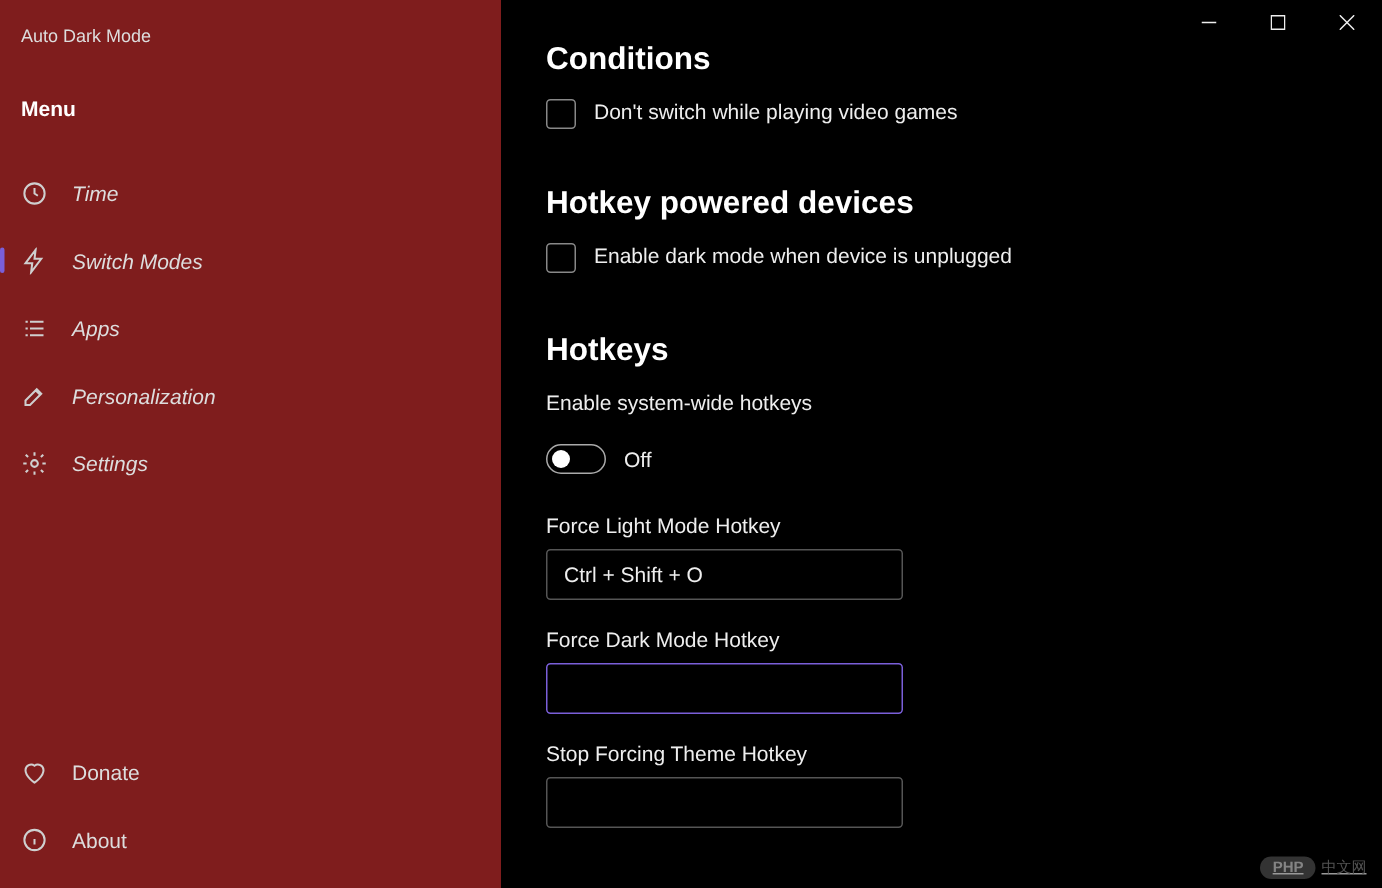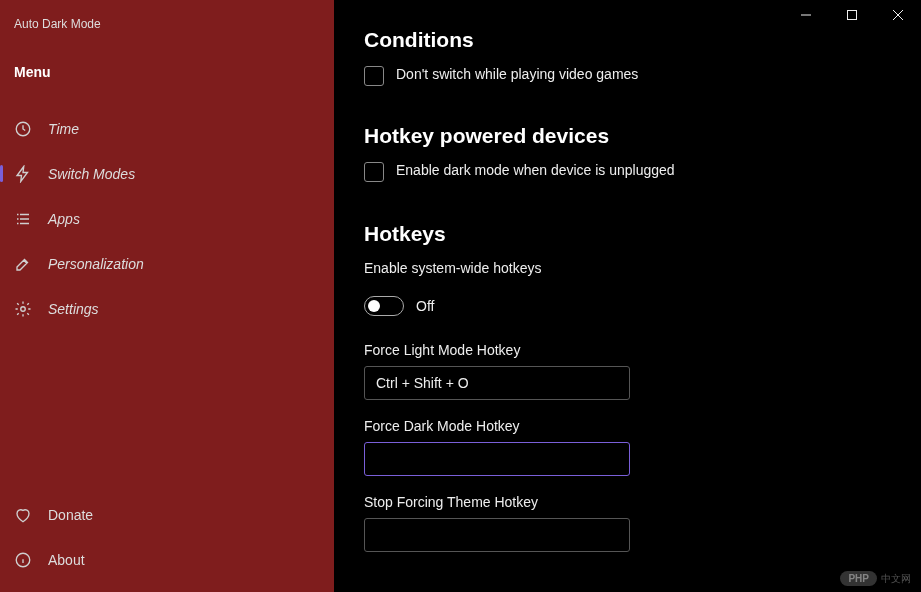--- a/index.html
+++ b/index.html
@@ -135,41 +135,42 @@
       left: 3px;
       top: 2.5px;
       width: 12px;
       height: 12px;
       border-radius: 50%;
       background: #fff;
     }
     .toggle-state { font-size: 14px; color: #eee; }
     .hotkey-field { margin-bottom: 18px; }
     .hotkey-input {
-      width: 266px;
+      width: 238px;
       height: 34px;
       background: #000;
       border: 1.5px solid #555;
       border-radius: 3px;
       color: #eee;
       font-size: 14px;
       padding: 0 11px;
       outline: none;
       font-family: inherit;
     }
     .hotkey-input.focused {
       border: 1.5px solid #7a5fd9;
     }
     .watermark {
       position: absolute;
       right: 10px;
       bottom: 6px;
       display: flex;
-      align-items: center;
+      align-items: flex-start;
       opacity: 0.6;
+      text-decoration: underline;
     }
     .php-badge {
       background: #555;
       color: #ddd;
       font-size: 10px;
       padding: 2px 8px;
       border-radius: 10px;
       margin-right: 4px;
       font-weight: bold;
     }

